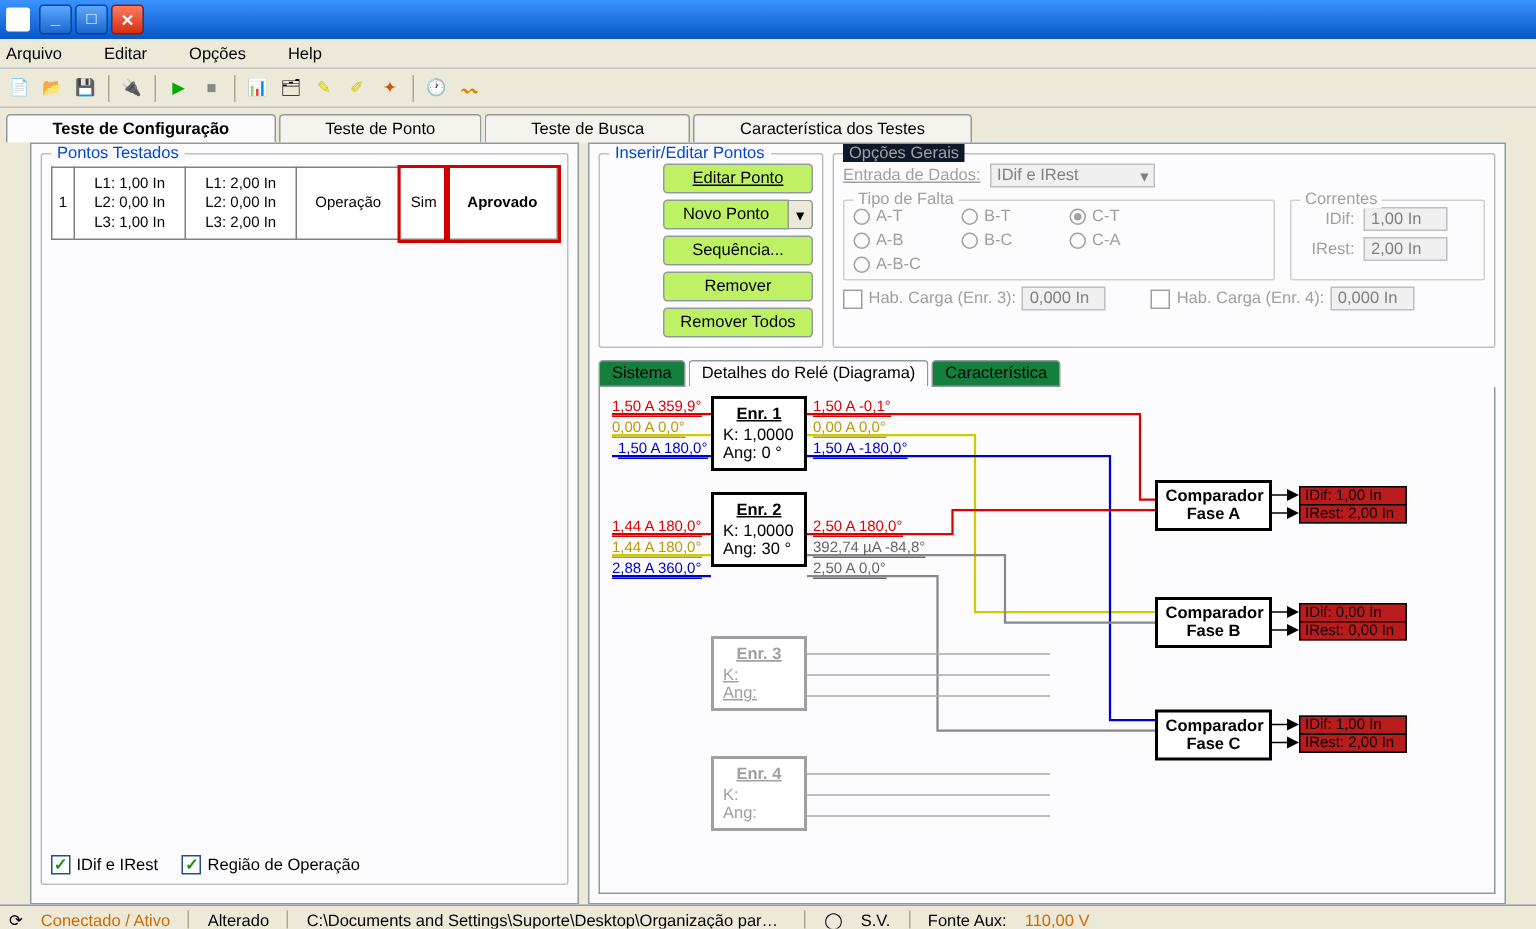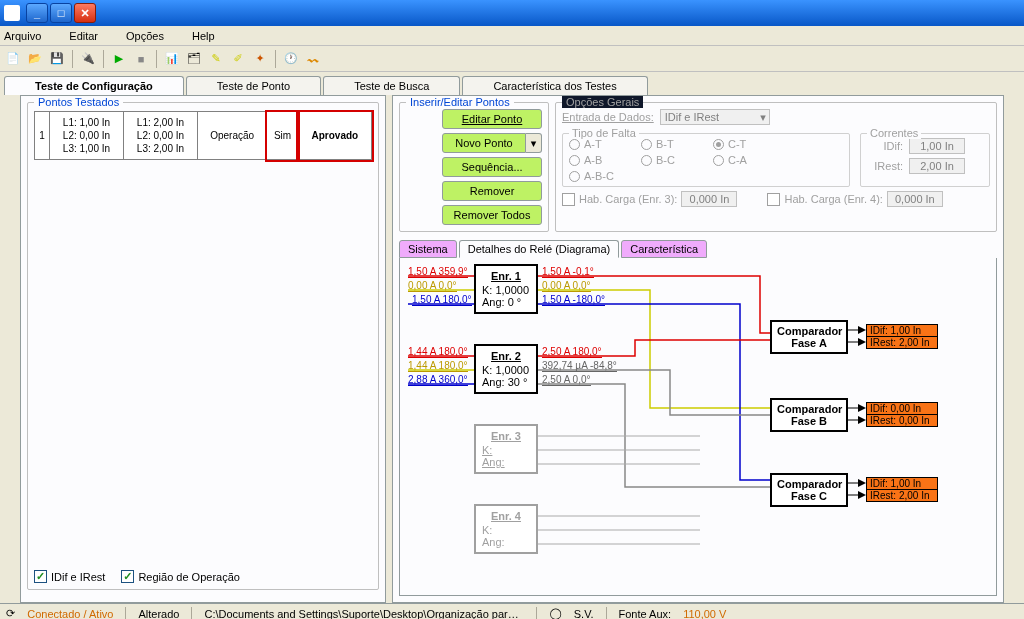--- a/index.html
+++ b/index.html
@@ -43,36 +43,36 @@
 .opts-general .legend { position:absolute; top:-7px; left:6px; background:#0f172a; padding:0 4px; color:#a0a0a0;}
 .row-entry { display:flex; align-items:center; gap:6px; margin-bottom:4px;}
 .fake-select { border:1px solid #c0c0c0; background:#f0f0f0; padding:1px 16px 1px 4px; position:relative; width:110px; color:#808080;}
 .fake-select::after { content:"▾"; position:absolute; right:3px; top:1px; color:#808080;}
 .sub-box { border:1px solid #d0d0d0; padding:4px 6px; border-radius:2px; position:relative; margin-top:4px;}
 .sub-box .slegend {position:absolute; top:-7px; left:6px; background:#fcfcfe; padding:0 3px; color:#a0a0a0;}
 .radio-grid { display:grid; grid-template-columns:repeat(3,60px); gap:4px 12px;}
 .radio-item { display:flex; align-items:center; gap:4px; color:#a0a0a0;}
 .radio-dot { width:11px;height:11px;border:1px solid #a0a0a0;border-radius:50%; display:flex; align-items:center; justify-content:center;}
 .radio-dot.sel::after{content:"";width:5px;height:5px;background:#a0a0a0;border-radius:50%;}
-.num-in { border:1px solid #c0c0c0; background:#f0f0f0; padding:1px 4px; width:56px; color:#808080; text-align:center;}
+.num-in { border:1px solid #c0c0c0; background:#f0f0f0; padding:1px 4px; width:56px; color:#808080; text-align:left;}
 .hab-row{display:flex;align-items:center;gap:4px;color:#a0a0a0;margin-top:4px;}
 .hab-row .chk-box{border-color:#a0a0a0;}
 
 .subtabs { display:flex; margin-top:8px;}
-.subtab { background:#f0abfc; border:1px solid #919b9c; padding:2px 8px; border-radius:3px 3px 0 0; margin-right:2px;}
+.subtab { background:#15803d; border:1px solid #919b9c; padding:2px 8px; border-radius:3px 3px 0 0; margin-right:2px;}
 .subtab.active { background:#fcfcfe; border-bottom:1px solid #fcfcfe;}
 .diagram-area { border:1px solid #919b9c; border-top:none; padding:8px; height:338px; position:relative; background:#fcfcfe;}
 svg.wires { position:absolute; left:0; top:0; pointer-events:none;}
 .enr-block { position:absolute; border:2px solid #000; background:#fff; padding:4px 6px; width:64px;}
 .enr-block.disabled{border-color:#a0a0a0;color:#a0a0a0;}
 .enr-title{font-weight:bold; text-decoration:underline; text-align:center; margin-bottom:2px;}
 .val-label { position:absolute; font-size:10px; white-space:nowrap;}
 .val-label.u { border-bottom:1px solid;}
 .comp-block{position:absolute; border:2px solid #000; background:#fff; padding:3px 5px; text-align:center; font-weight:bold; width:78px;}
-.out-box{position:absolute; border:1px solid #000; background:#f97316; padding:0 3px; font-size:10px; width:72px;}
+.out-box{position:absolute; border:1px solid #000; background:#b91c1c; padding:0 3px; font-size:10px; width:72px;}
 
 .statusbar { height:20px; border-top:1px solid #919b9c; display:flex; align-items:center; padding:0 6px; gap:12px; background:#ece9d8; font-size:10px;}
 .statusbar .sep{border-left:1px solid #aca899; height:14px;}
 .statusbar .cor{color:#d06a00;}
 </style>
 </head>
 <body>
 
 <div class="titlebar">
   <div class="titlebar-icon"></div>
@@ -288,21 +288,21 @@
         <div>K: 1,0000</div>
           <div>Ang: 0 °</div>
       </div>
       <div class="val-label u" style="left:142px;top:8px;color:#d00;border-color:#d00">1,50 A -0,1°</div>
       <div class="val-label u" style="left:142px;top:22px;color:#b90;border-color:#b90">0,00 A 0,0°</div>
       <div class="val-label u" style="left:142px;top:36px;color:#00c;border-color:#00c">1,50 A -180,0°</div>
 
       <div class="val-label u" style="left:8px;top:88px;color:#d00;border-color:#d00">1,44 A 180,0°</div>
       <div class="val-label u" style="left:8px;top:102px;color:#b90;border-color:#b90">1,44 A 180,0°</div>
       <div class="val-label u" style="left:8px;top:116px;color:#00c;border-color:#00c">2,88 A 360,0°</div>
-      <div class="enr-block" style="left:74px;top:86px;">
+      <div class="enr-block" style="left:74px;top:70px;">
         <div class="enr-title">Enr. 2</div>
         <div>K: 1,0000</div>
           <div>Ang: 30 °</div>
       </div>
       <div class="val-label u" style="left:142px;top:88px;color:#d00;border-color:#d00">2,50 A 180,0°</div>
       <div class="val-label u" style="left:142px;top:102px;color:#666;border-color:#666">392,74 µA -84,8°</div>
       <div class="val-label u" style="left:142px;top:116px;color:#666;border-color:#666">2,50 A 0,0°</div>
 
       <div class="enr-block disabled" style="left:74px;top:166px;text-decoration:underline;">
         <div class="enr-title">Enr. 3</div>

